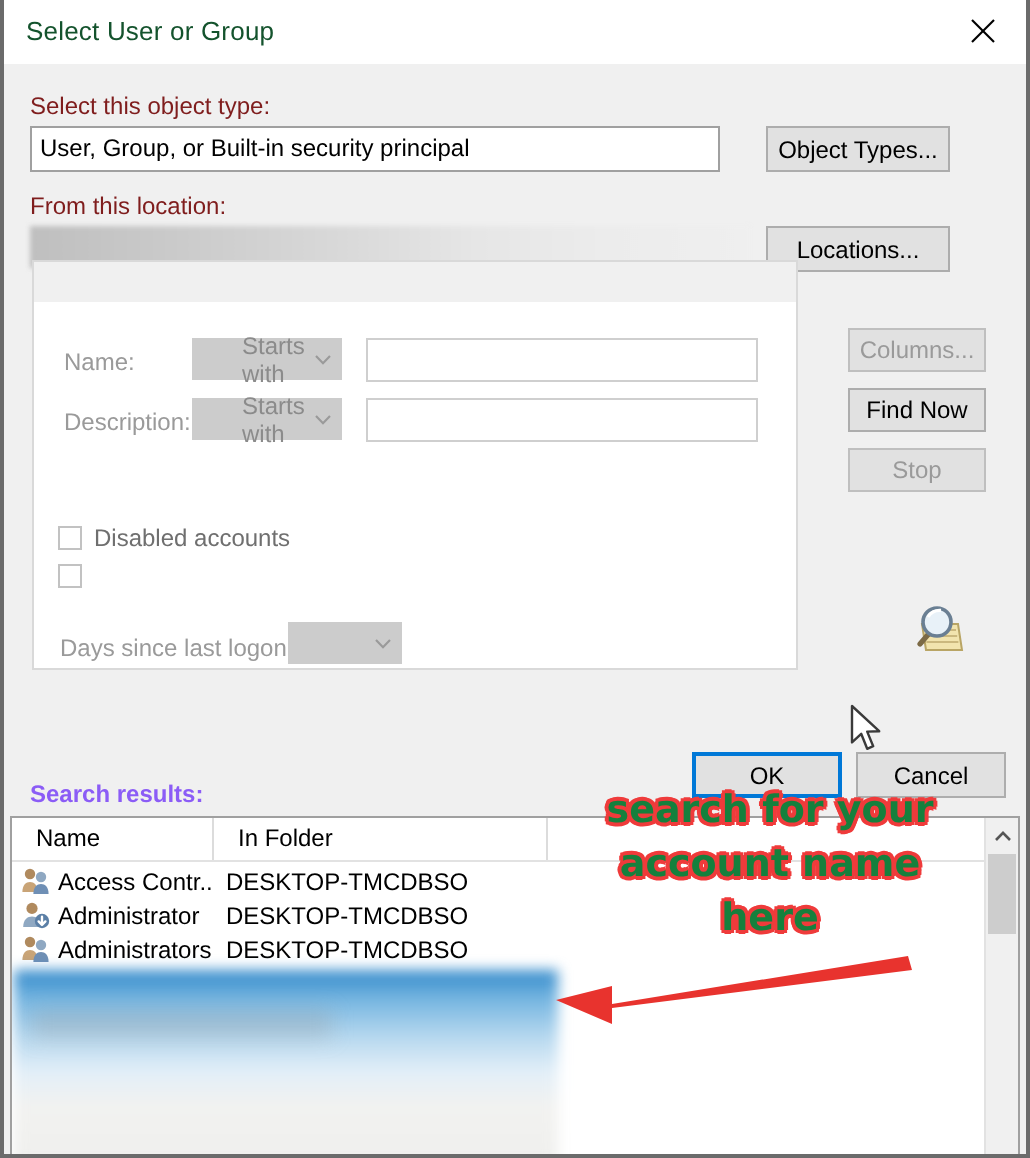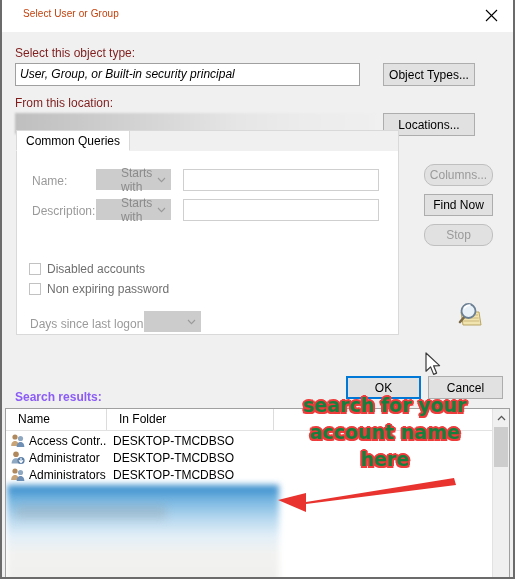--- a/index.html
+++ b/index.html
@@ -32,24 +32,24 @@
   #titlebar {
     position: absolute;
     left: 0; top: 0;
     width: 511px;
     height: 32px;
     background: #ffffff;
     border-bottom: 1px solid #e6e6e6;
   }
   #title-text {
     position: absolute;
-    left: 21px;
+    left: 11px;
     top: 8px;
-    font-size: 10px;
-    color: #c2410c;
+    font-size: 13px;
+    color: #14532d;
     letter-spacing: .1px;
   }
   #close-btn {
     position: absolute;
     right: 0; top: 0;
     width: 44px; height: 31px;
     display: flex; align-items: center; justify-content: center;
     cursor: default;
   }
   #close-btn svg { display:block; }
@@ -101,21 +101,21 @@
     background: #e1e1e1;
     border: 1px solid #adadad;
     font-size: 12px;
     color: #000000;
     display: flex;
     align-items: center;
     justify-content: center;
     cursor: default;
     user-select: none;
   }
-  .btn.disabled { color: #9a9a9a; border-color: #bfbfbf; background:#e1e1e1;border-radius:10px; }
+  .btn.disabled { color: #9a9a9a; border-color: #bfbfbf; background:#e1e1e1; }
   .btn.default-focus {
     border: 2px solid #0078d7;
     background: #e1e1e1;
   }
 
   
   #tabcontrol {
     position: absolute;
     left: 14px;
     top: 98px;
@@ -336,30 +336,29 @@
       <svg width="13" height="13" viewBox="0 0 13 13" aria-hidden="true">
         <line x1="1" y1="1" x2="12" y2="12" stroke="#000" stroke-width="1.1"></line>
         <line x1="12" y1="1" x2="1" y2="12" stroke="#000" stroke-width="1.1"></line>
       </svg>
     </div>
   </div>
 
   <div id="panel">
 
     <div class="lbl" style="left:13px; top:14px;">Select this object type:</div>
-    <div class="textbox" style="left:13px; top:31px; width:345px; height:23px;font-style:italic;">User, Group, or Built-in security principal</div>
+    <div class="textbox" style="left:13px; top:31px; width:345px; height:23px;">User, Group, or Built-in security principal</div>
     <div class="btn" style="left:381px; top:31px; width:92px; height:23px;text-align:center;">Object Types...</div>
 
     <div class="lbl" style="left:13px; top:64px;">From this location:</div>
     <div class="redacted" style="left:13px; top:81px; width:360px; height:21px;"></div>
     <div class="btn" style="left:381px; top:81px; width:92px; height:23px;">Locations...</div>
 
     <div id="tabstrip-bg"></div>
     <div id="tabcontrol"></div>
-    <div id="tab-commonqueries">Common Queries</div>
 
     <div class="lbl dim" style="left:30px; top:142px;">Name:</div>
     <div class="combo" style="left:94px; top:137px; width:75px; height:21px;">
       <span class="combo-text">Starts with</span>
       <span class="chev">
         <svg width="9" height="6" viewBox="0 0 9 6">
             <path d="M1 1 L4.5 4.6 L8 1" fill="none" stroke="#9a9a9a" stroke-width="1.1"></path>
           </svg>
       </span>
     </div>
@@ -375,21 +374,20 @@
       </span>
     </div>
     <div class="textbox disabled" style="left:181px; top:167px; width:196px; height:22px;" title=""></div>
 
     <div class="cbrow" style="left:27px; top:230px;">
       <span class="cbox"></span>
       <span class="cbtext">Disabled accounts</span>
     </div>
     <div class="cbrow" style="left:27px; top:250px;">
       <span class="cbox"></span>
-      <span class="cbtext">Non expiring password</span>
     </div>
 
     <div class="lbl dim" style="left:28px; top:285px;">Days since last logon:</div>
     <div class="combo" style="left:142px; top:279px; width:57px; height:21px;">
       <span class="combo-text"></span>
       <span class="chev">
         <svg width="9" height="6" viewBox="0 0 9 6">
             <path d="M1 1 L4.5 4.6 L8 1" fill="none" stroke="#9a9a9a" stroke-width="1.1"></path>
           </svg>
       </span>

